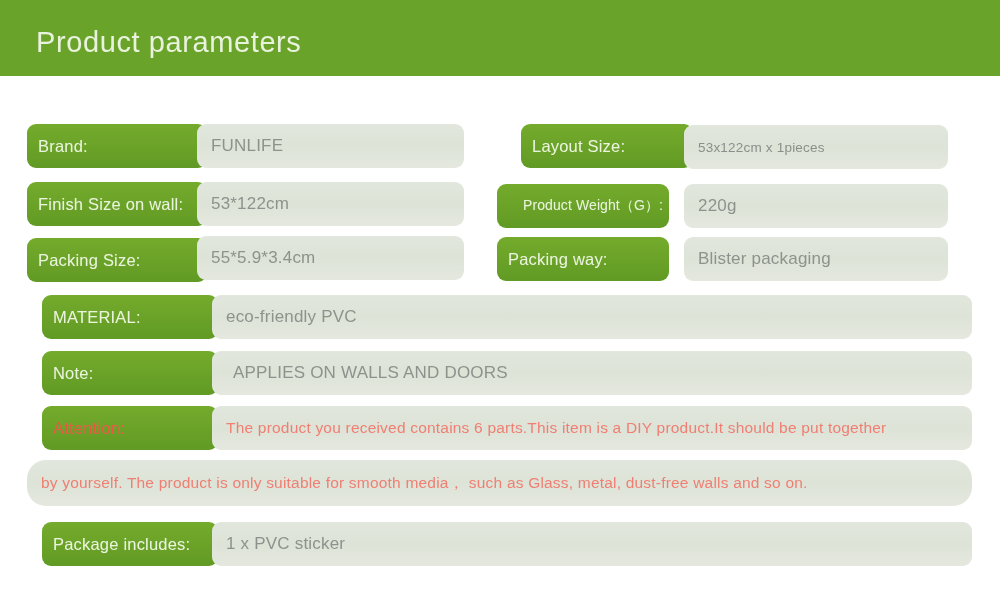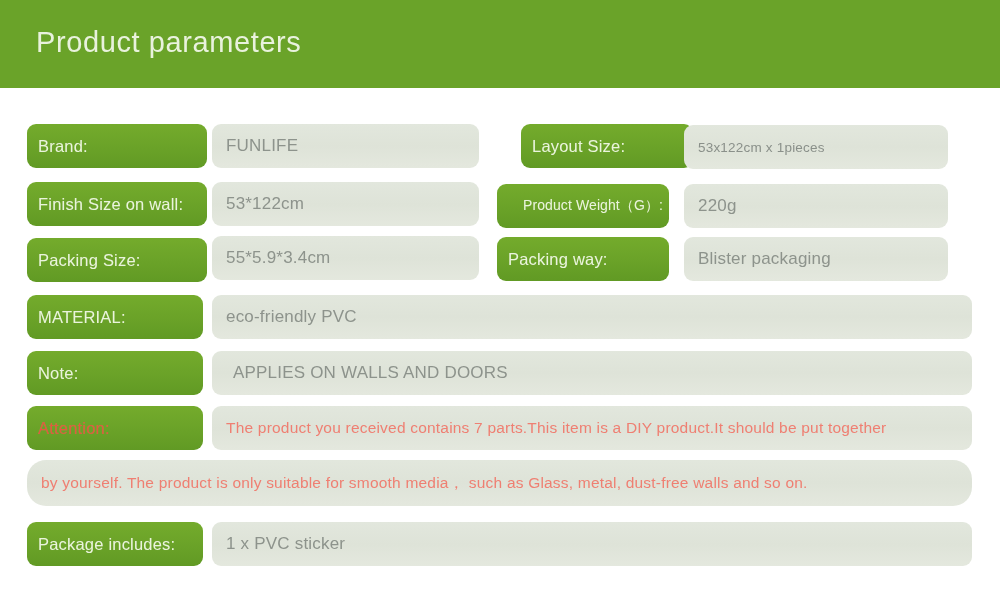--- a/index.html
+++ b/index.html
@@ -14,21 +14,21 @@
     overflow: hidden;
     position: relative;
   }
 
   
   #header-banner {
     position: absolute;
     left: 0;
     top: 0;
     width: 1000px;
-    height: 88px;
+    height: 76px;
     background: #6aa329;
   }
   #page-title {
     position: absolute;
     left: 36px;
     top: 26px;
     font-size: 29px;
     font-weight: 300;
     letter-spacing: 0.6px;
     color: #e9f2dd;
@@ -74,26 +74,26 @@
     font-size: 13.5px;
     color: #8a908a;
   }
   .value-pill.alert {
     color: #ef7f72;
     font-size: 15.5px;
   }
 
   
   .lab-l  { left: 27px;  width: 180px; }
-  .val-l  { left: 212px; width: 267px; }
+  .val-l  { left: 197px; width: 267px; }
   
   .lab-r  { left: 497px; width: 172px; }
   .val-r  { left: 684px; width: 264px; }
   
-  .lab-w  { left: 27px;  width: 176px; }
+  .lab-w  { left: 42px;  width: 176px; }
   .val-w  { left: 212px; width: 760px; }
   .val-full { left: 27px; width: 945px; border-radius: 19px; }
 
   .h44 { height: 44px; }
   .h46 { height: 46px; }
 </style>
 </head>
 <body>
 
 <div id="header-banner">
@@ -118,18 +118,18 @@
 <div class="pill label-pill lab-r h44" style="top:237px;">Packing way:</div>
 <div class="pill value-pill val-r h44" style="top:237px;">Blister packaging</div>
 
 <div class="pill label-pill lab-w h44" style="top:295px;">MATERIAL:</div>
 <div class="pill value-pill val-w h44" style="top:295px;">eco-friendly PVC</div>
 
 <div class="pill label-pill lab-w h44" style="top:351px;">Note:</div>
 <div class="pill value-pill val-w h44" style="top:351px;padding-left:21px;">APPLIES ON WALLS AND DOORS</div>
 
 <div class="pill label-pill alert lab-w h44" style="top:406px;">Attention:</div>
-<div class="pill value-pill alert val-w h44" style="top:406px;">The product you received contains 7 parts.This item is a DIY product.It should be put together</div>
+<div class="pill value-pill alert val-w h44" style="top:406px;">The product you received contains 6 parts.This item is a DIY product.It should be put together</div>
 
 <div class="pill value-pill alert val-full h46" style="top:460px;">by yourself. The product is only suitable for smooth media， such as Glass, metal, dust-free walls and so on.</div>
 
 <div class="pill label-pill lab-w h44" style="top:522px;">Package includes:</div>
 <div class="pill value-pill val-w h44" style="top:522px;">1 x PVC sticker</div>
 
 </body></html>

